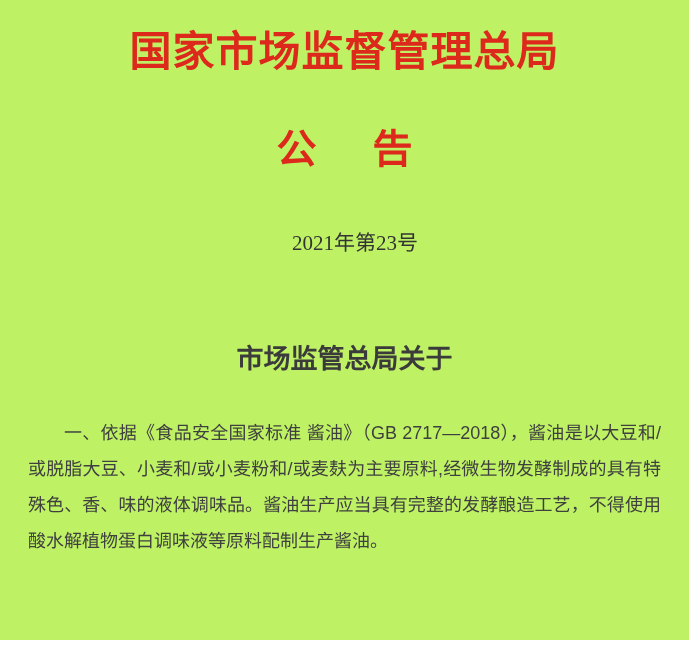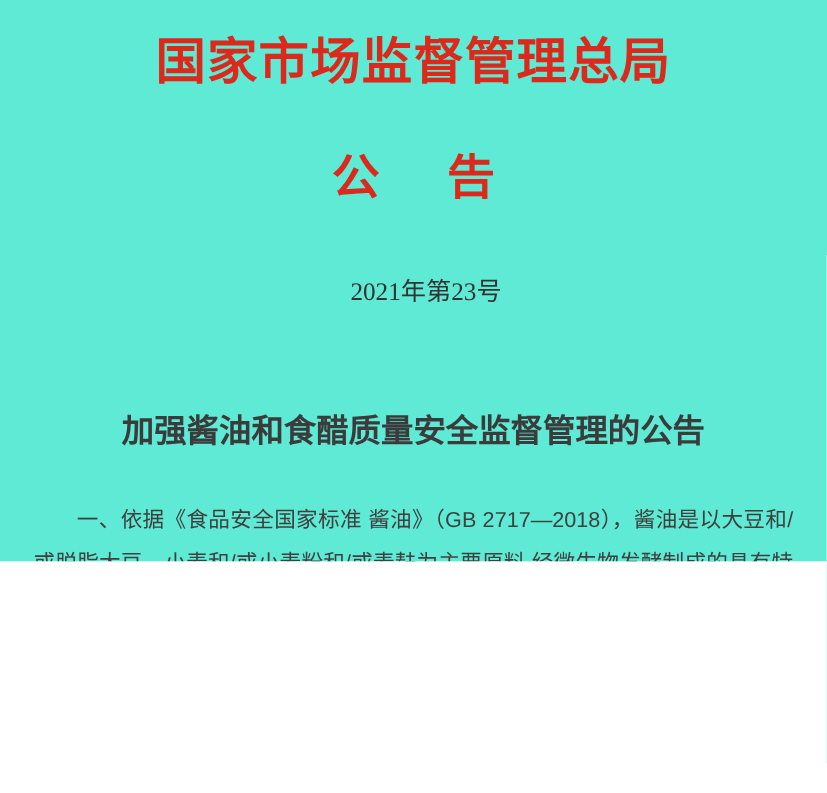--- a/index.html
+++ b/index.html
@@ -5,23 +5,23 @@
   :root {
     --accent-red: #dd281c;
     --body-text: #3f3f3f;
     --heading-text: #3b3b3b;
     --docnum-text: #333333;
   }
   * { box-sizing: border-box; }
   html, body { margin: 0; padding: 0; background: #ffffff; }
   .page {
     width: 689px;
-    height: 468px;
+    height: 640px;
     margin: 0 auto;
-    background: #5eead4;
+    background: #bef264;
     overflow: hidden;
     font-family: "Liberation Sans", "DejaVu Sans", sans-serif;
   }
   .agency-title {
     margin: 30px 10px 0;
     text-align: center;
     color: var(--accent-red, #dd281c);
     font-size: 42px;
     font-weight: bold;
     line-height: 1.05;
@@ -77,20 +77,20 @@
   <h1 class="agency-title">国家市场监督管理总局</h1>
 
   <div class="announcement-title">
     <span>公</span>
     <span>告</span>
   </div>
 
   <div class="doc-number">2021年第23号</div>
 
   <div class="notice-title">
-    <div>加强酱油和食醋质量安全监督管理的公告</div>
+    <div>市场监管总局关于</div>
   </div>
 
   <div class="body-text">
     <p>一、依据《食品安全国家标准 酱油》（GB 2717—2018），酱油是以大豆和/或脱脂大豆、小麦和/或小麦粉和/或麦麸为主要原料,经微生物发酵制成的具有特殊色、香、味的液体调味品。酱油生产应当具有完整的发酵酿造工艺，不得使用酸水解植物蛋白调味液等原料配制生产酱油。</p>
   </div>
 
 </div>
 
 </body></html>

